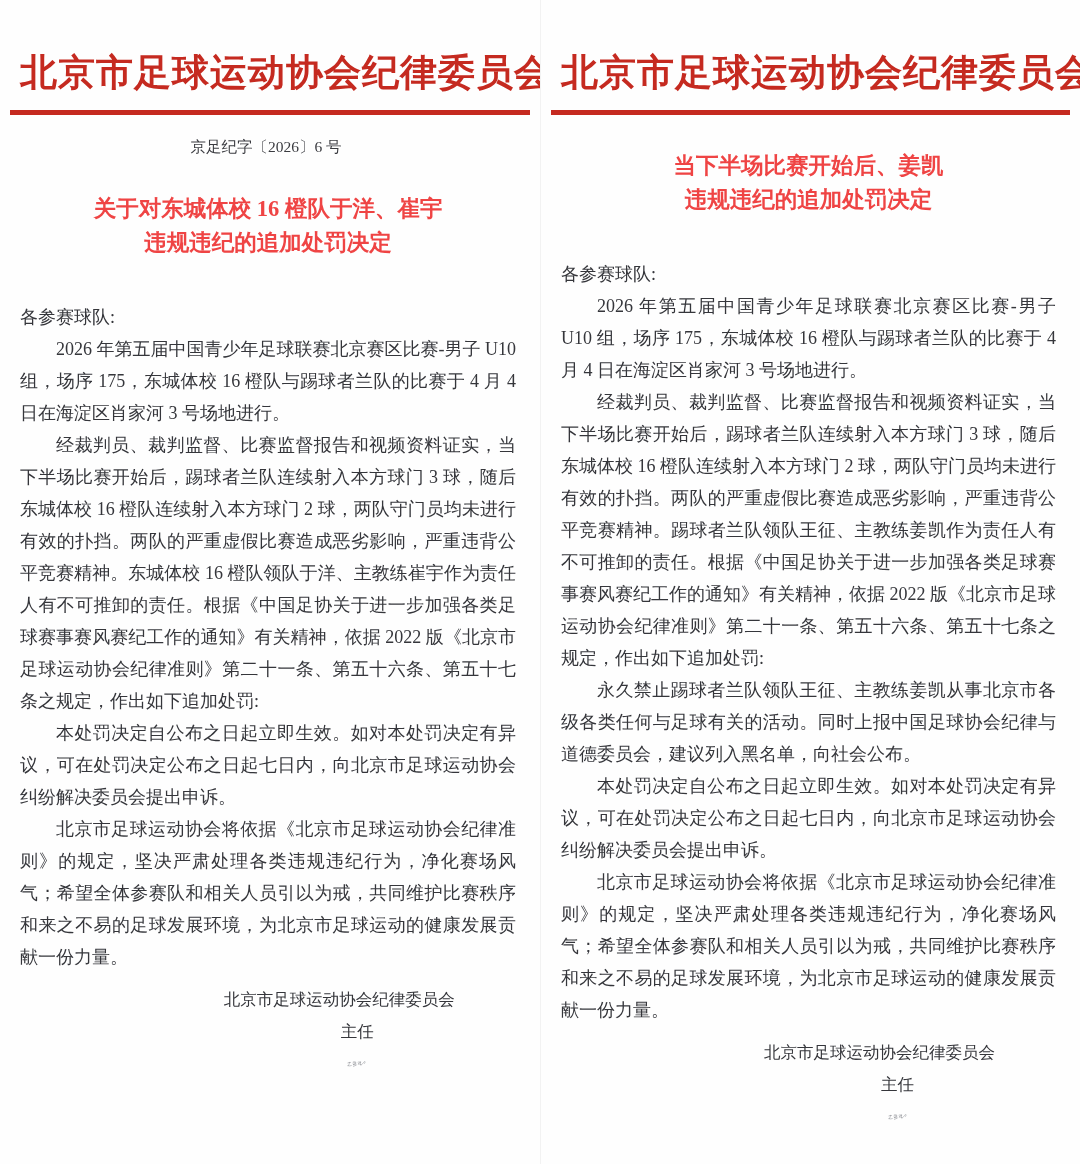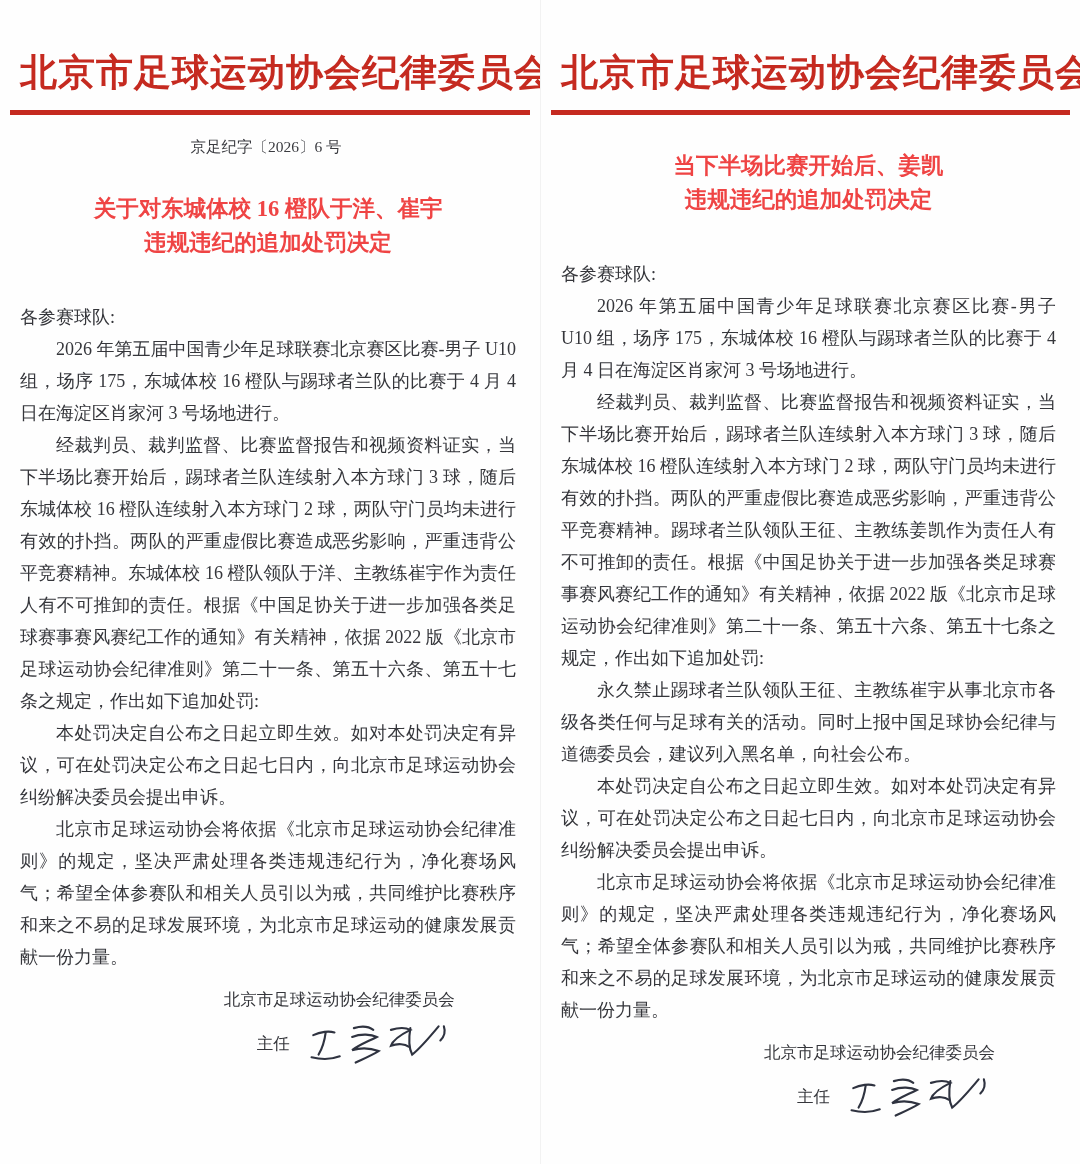--- a/index.html
+++ b/index.html
@@ -75,20 +75,21 @@
     white-space: nowrap;
     margin-left: -14%;
   }
   .sign-row {
     display: flex;
     align-items: center;
     justify-content: center;
     gap: 18px;
     margin-top: 6px;
     height: 46px;
+    flex-direction: column;
   }
   .sign-role { font-size: 16.5px; }
   .sign-svg { display: block; }
   .sign-name-hidden {
     position: absolute; width: 1px; height: 1px;
     overflow: hidden; clip: rect(0 0 0 0);
   }
   :root { --red: #c52a20; }
 </style>
 </head>
@@ -133,21 +134,21 @@
   <h1 class="org-header">北京市足球运动协会纪律委员会</h1>
   <div class="red-rule"></div>
   <div class="doc-title">
     <div>当下半场比赛开始后、姜凯</div>
     <div>违规违纪的追加处罚决定</div>
   </div>
   <div class="salutation">各参赛球队:</div>
   <div class="body-text">
     <p>2026 年第五届中国青少年足球联赛北京赛区比赛-男子 U10 组，场序 175，东城体校 16 橙队与踢球者兰队的比赛于 4 月 4 日在海淀区肖家河 3 号场地进行。</p>
     <p>经裁判员、裁判监督、比赛监督报告和视频资料证实，当下半场比赛开始后，踢球者兰队连续射入本方球门 3 球，随后东城体校 16 橙队连续射入本方球门 2 球，两队守门员均未进行有效的扑挡。两队的严重虚假比赛造成恶劣影响，严重违背公平竞赛精神。踢球者兰队领队王征、主教练姜凯作为责任人有不可推卸的责任。根据《中国足协关于进一步加强各类足球赛事赛风赛纪工作的通知》有关精神，依据 2022 版《北京市足球运动协会纪律准则》第二十一条、第五十六条、第五十七条之规定，作出如下追加处罚:</p>
-    <p>永久禁止踢球者兰队领队王征、主教练崔宇从事北京市各级各类任何与足球有关的活动。同时上报中国足球协会纪律与道德委员会，建议列入黑名单，向社会公布。</p>
+    <p>永久禁止踢球者兰队领队王征、主教练姜凯从事北京市各级各类任何与足球有关的活动。同时上报中国足球协会纪律与道德委员会，建议列入黑名单，向社会公布。</p>
     <p>本处罚决定自公布之日起立即生效。如对本处罚决定有异议，可在处罚决定公布之日起七日内，向北京市足球运动协会纠纷解决委员会提出申诉。</p>
     <p>北京市足球运动协会将依据《北京市足球运动协会纪律准则》的规定，坚决严肃处理各类违规违纪行为，净化赛场风气；希望全体参赛队和相关人员引以为戒，共同维护比赛秩序和来之不易的足球发展环境，为北京市足球运动的健康发展贡献一份力量。</p>
   </div>
   <div class="signature-block">
     <div class="sign-org">北京市足球运动协会纪律委员会</div>
     <div class="sign-row">
       <span class="sign-role">主任</span>
       <svg class="sign-svg" width="150" height="46" viewBox="0 0 170 52" fill="none" stroke="#2f3340" stroke-width="2.4" stroke-linecap="round">
         <path d="M6 16 C14 12 24 11 30 13"></path>
         <path d="M20 13 C19 21 16 31 12 38"></path>

